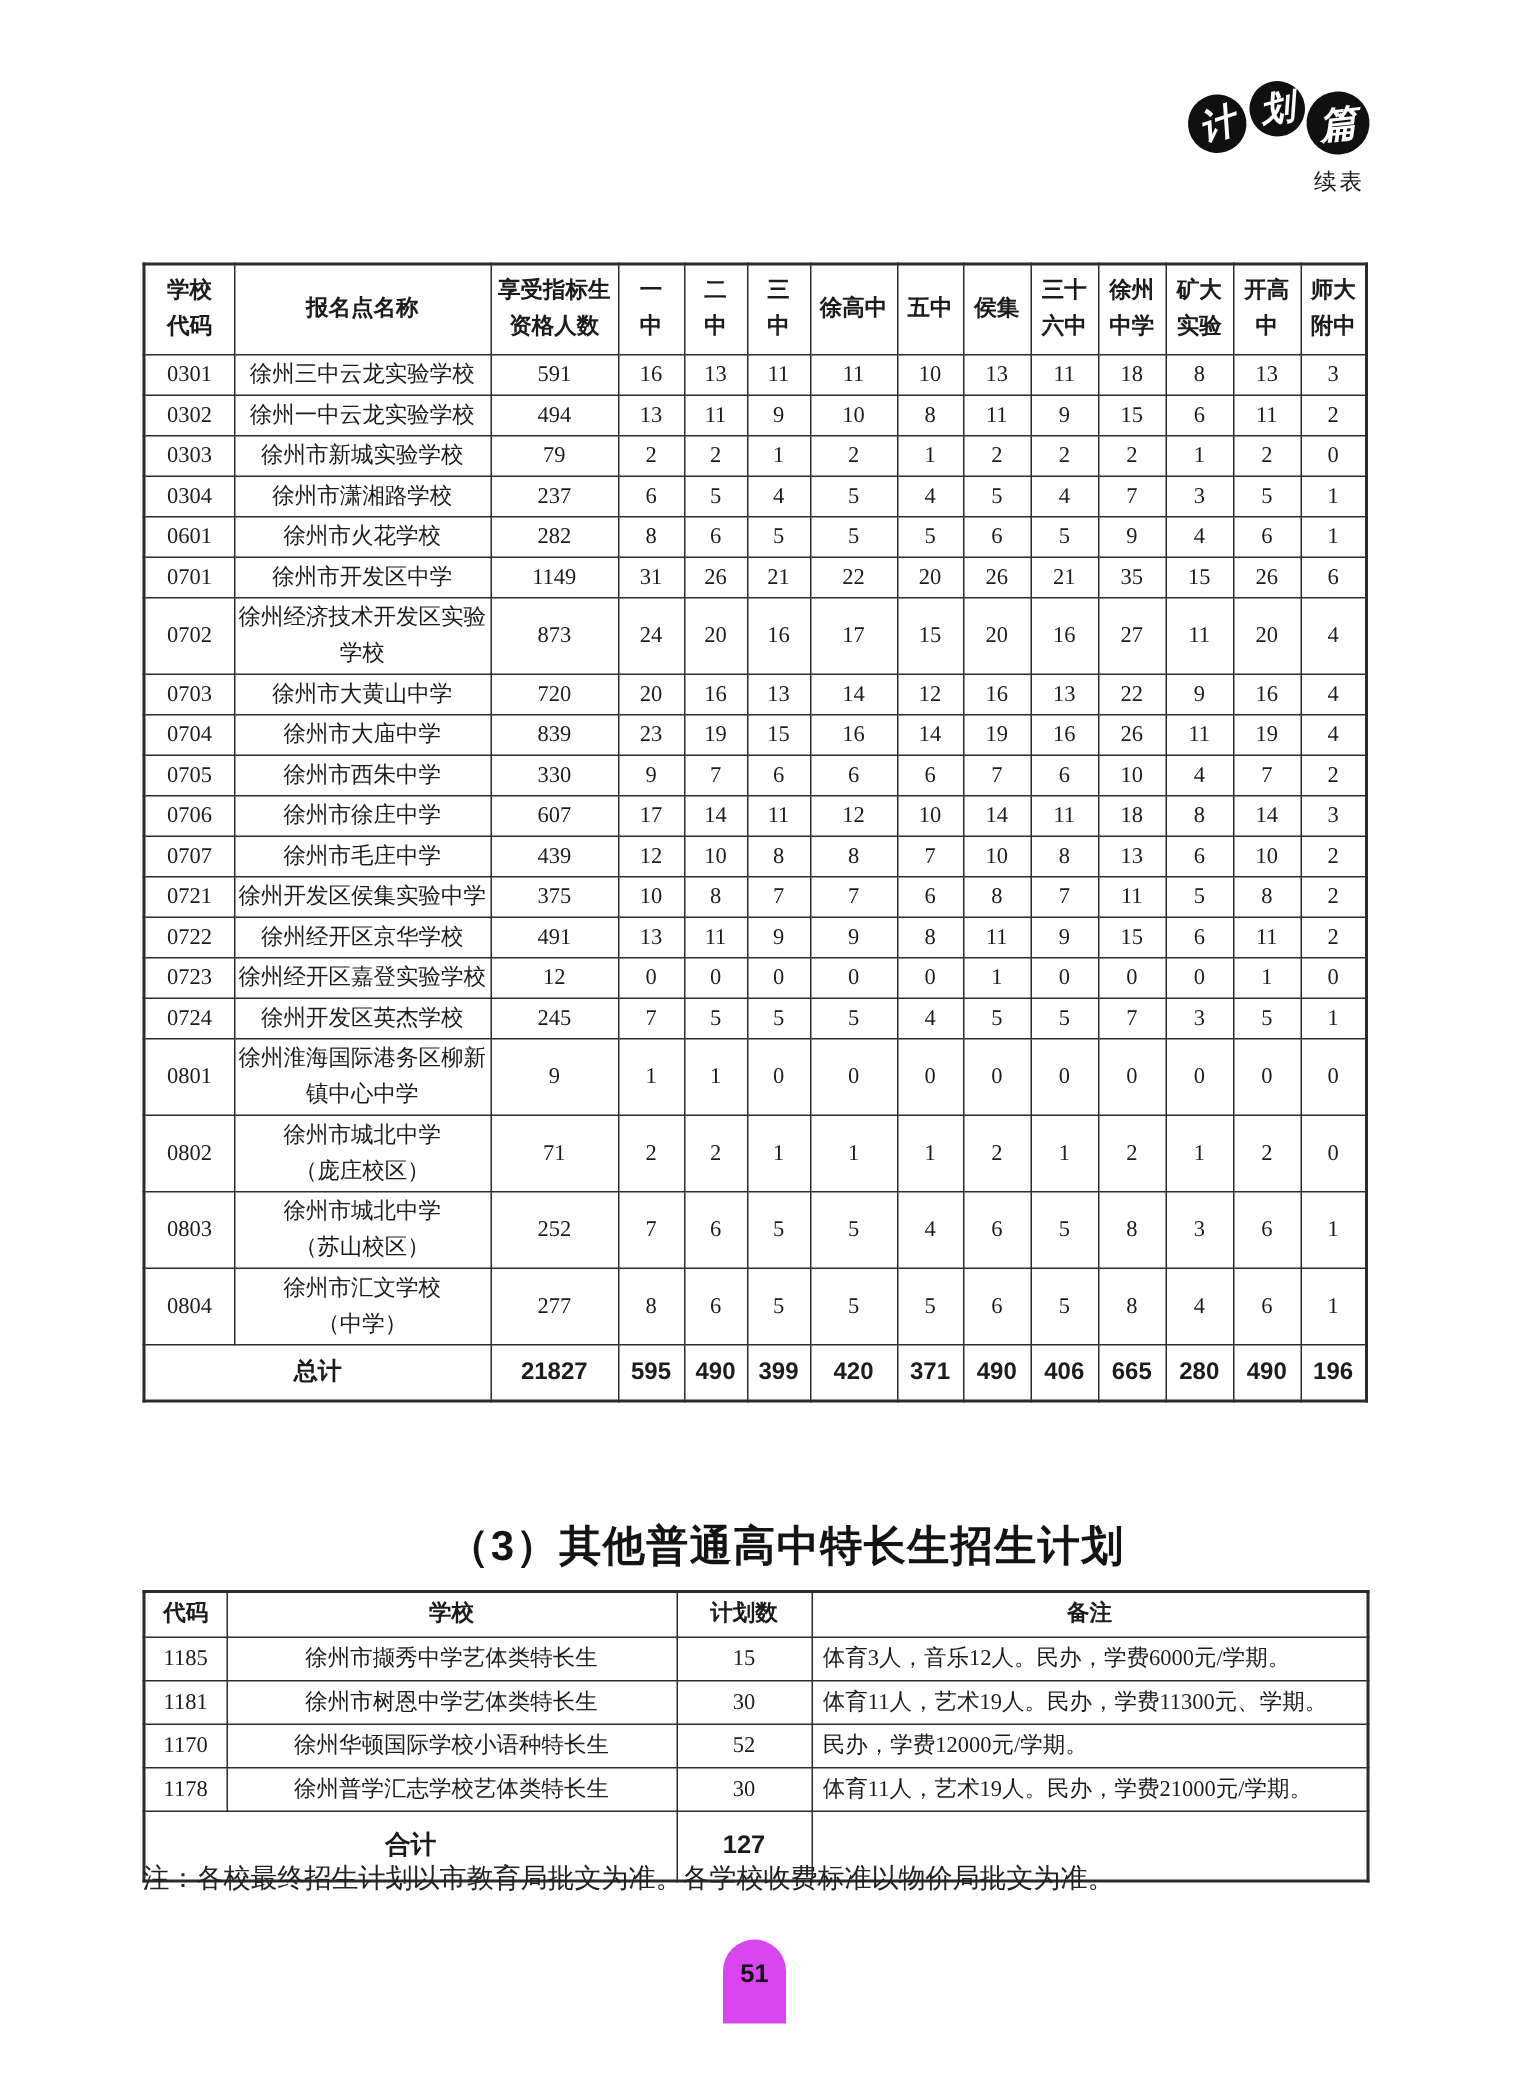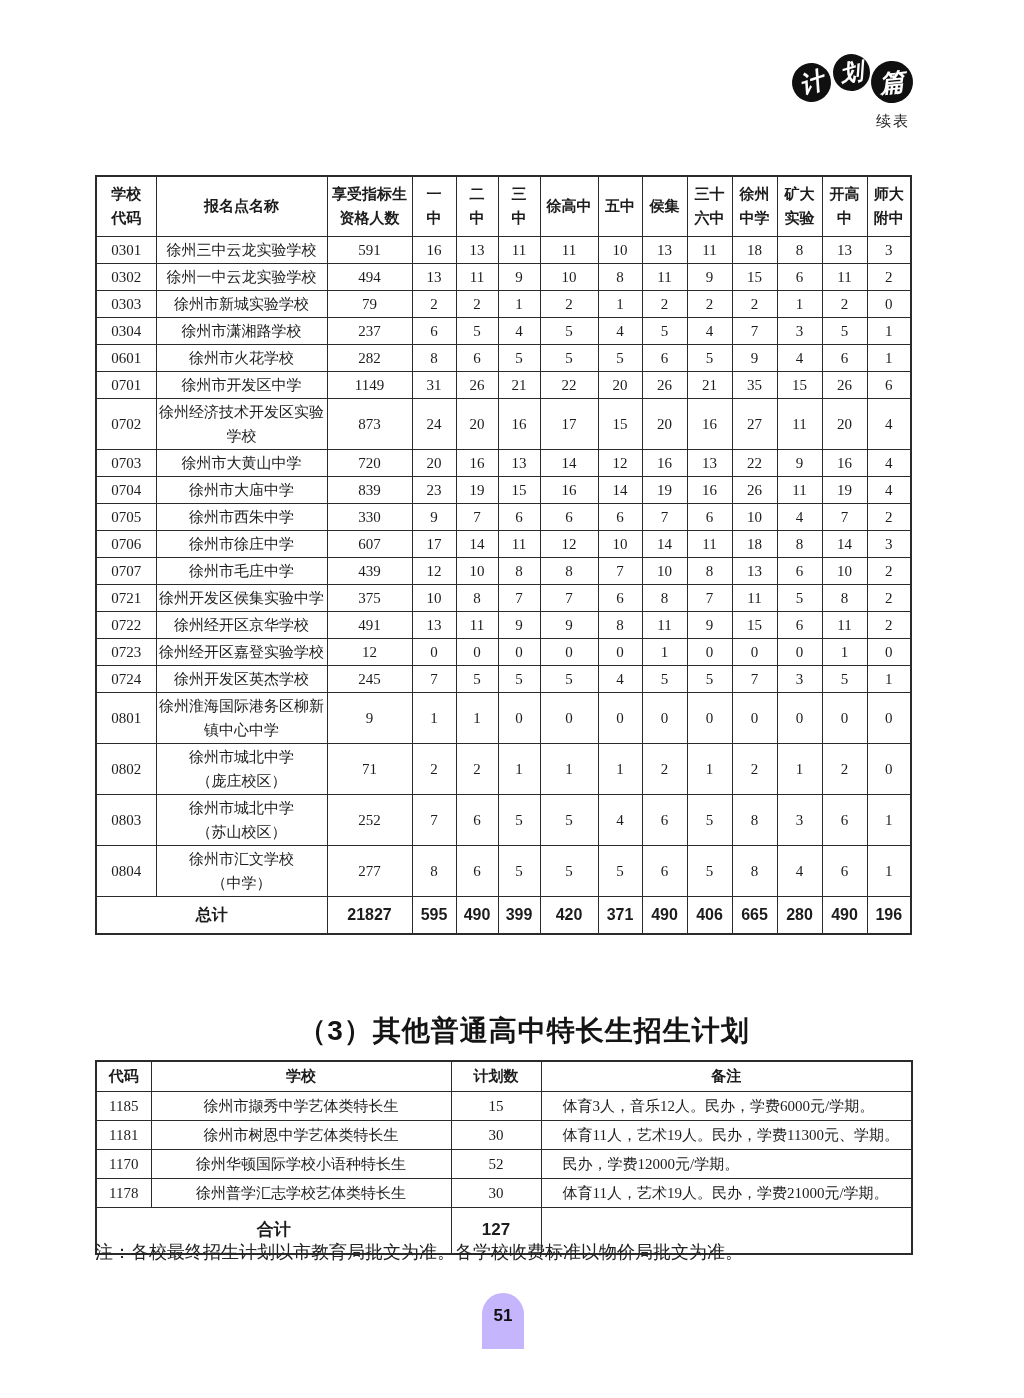--- a/index.html
+++ b/index.html
@@ -32,29 +32,29 @@
   .section-heading{position:absolute;left:0;top:1000px;width:100%;margin:12px;text-align:center;
     font-family:"Liberation Sans","DejaVu Sans",sans-serif;font-weight:bold;font-size:28px;
     letter-spacing:1px;color:#141414;}
 
   .special-table{position:absolute;left:95px;top:1060px;width:816px;border:2px solid #2b2b2b;}
   .special-table th,.special-table td{border:1px solid #2b2b2b;padding:1px 4px;text-align:center;
     vertical-align:middle;line-height:22px;font-size:15px;overflow:hidden;}
   .special-table th{font-family:"Liberation Sans","DejaVu Sans",sans-serif;font-weight:bold;}
   .special-table thead tr{height:30px;}
   .special-table tbody tr{height:29px;}
-  .special-table td.remark{text-align:left;padding-left:21px;}
+  .special-table td.remark{text-align:left;padding-left:7px;}
   .special-table tr.total{height:47px;}
   .special-table tr.total td{font-family:"Liberation Sans","DejaVu Sans",sans-serif;
     font-weight:bold;font-size:17px;}
 
   .note{position:absolute;left:95px;top:1240px;margin:0;font-size:18px;color:#222222;}
 
   .page-badge{position:absolute;left:482px;top:1293px;width:42px;height:56px;
-    background:#c4b5fd;border-radius:21px 21px 0 0;display:flex;align-items:flex-start;justify-content:center;}
+    background:#d946ef;border-radius:21px 21px 0 0;display:flex;align-items:flex-start;justify-content:center;}
   .page-badge span{margin-top:13px;font-family:"Liberation Sans","DejaVu Sans",sans-serif;
     font-weight:bold;font-size:17px;color:#111111;}
 </style>
 </head>
 <body>
 
 <div class="page">
 
   <div class="stamp">
     <span class="stamp-circle c1">

